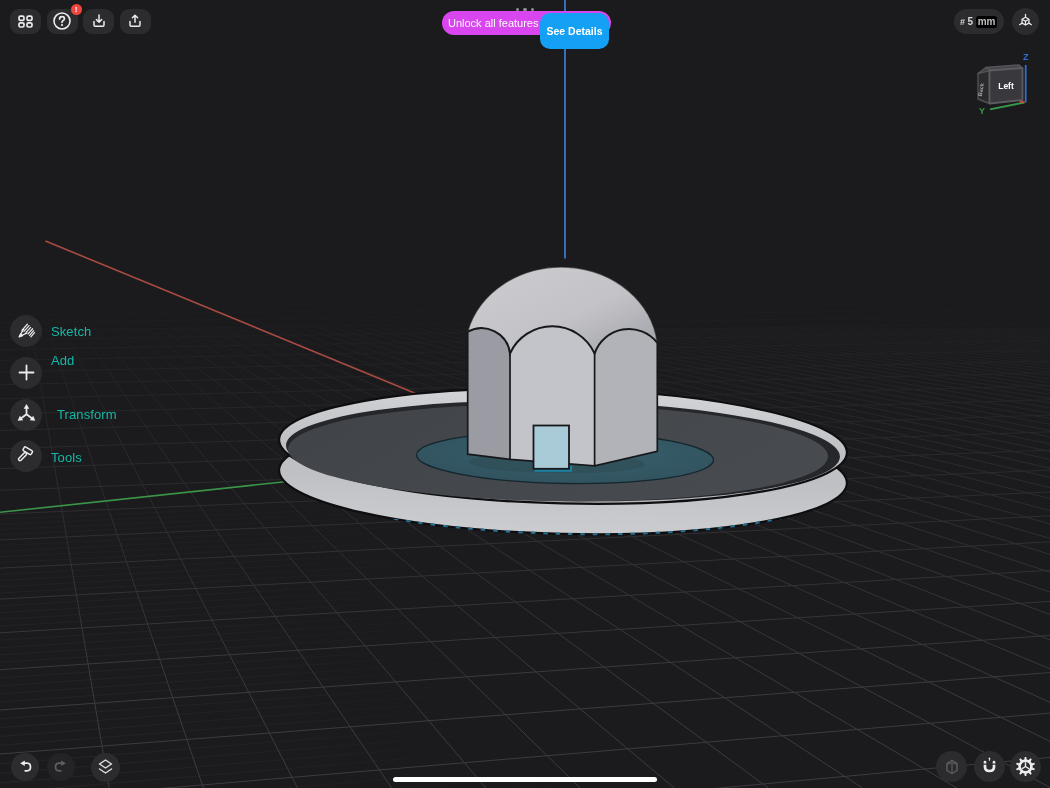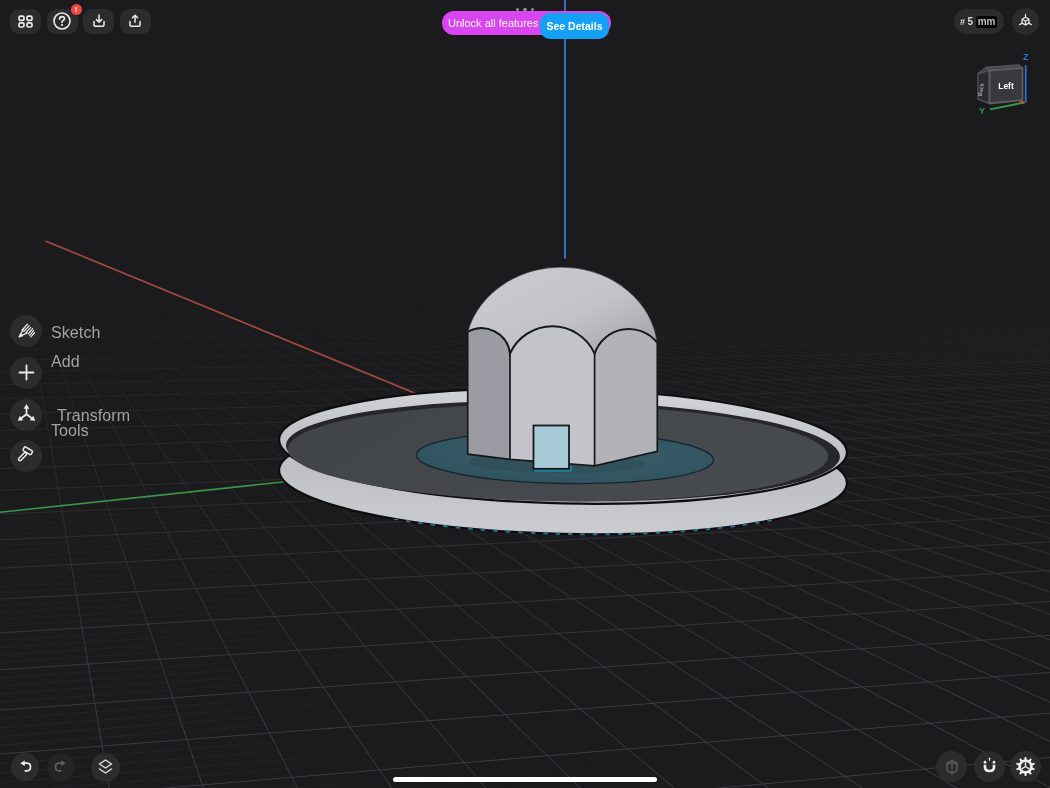--- a/index.html
+++ b/index.html
@@ -2,21 +2,21 @@
 <html><head><meta charset="utf-8"><style>
 *{margin:0;padding:0;box-sizing:border-box}
 html,body{width:1050px;height:788px;overflow:hidden;background:#1b1b1d;font-family:"Liberation Sans",sans-serif}
 #stage{position:relative;width:1050px;height:788px}
 #scene{position:absolute;left:0;top:0}
 .gmaj line{stroke:#44444a;stroke-width:1}
 .gmin line{stroke:#37373d;stroke-width:1}
 .btn{position:absolute;background:#2c2c2e;display:flex;align-items:center;justify-content:center}
 .rrect{width:31px;height:25px;border-radius:9px}
 .circ{border-radius:50%}
-.label{position:absolute;color:#a3a3a3;font-size:16px;letter-spacing:0.1px}
+.label{position:absolute;color:#14b8a6;font-size:13px;letter-spacing:0.1px}
 </style></head>
 <body>
 <div id="stage">
 <svg id="scene" width="1050" height="788" viewBox="0 0 1050 788">
 <rect width="1050" height="788" fill="#1b1b1d"></rect>
 
 <defs>
  <linearGradient id="gfade" x1="0" y1="234.0" x2="0" y2="700" gradientUnits="userSpaceOnUse">
    <stop offset="0" stop-color="#fff" stop-opacity="0"></stop>
    <stop offset="0.14" stop-color="#fff" stop-opacity="0.04"></stop>
@@ -409,21 +409,21 @@
       </svg>
 </div>
 
 <div style="position:absolute;left:516px;top:7.6px;width:18px;display:flex;justify-content:space-between">
  <i style="width:3.2px;height:3.2px;border-radius:50%;background:#929296"></i>
       <i style="width:3.2px;height:3.2px;border-radius:50%;background:#929296"></i>
       <i style="width:3.2px;height:3.2px;border-radius:50%;background:#929296"></i>
 </div>
 <div style="position:absolute;left:441.5px;top:10.8px;width:169.5px;height:24.7px;border-radius:12.5px;background:#d946ef;display:flex;align-items:center">
  <span style="color:#fafafa;font-size:11px;letter-spacing:0px;margin-left:6.5px">Unlock all features</span>
- <span style="position:absolute;right:2.5px;top:2.6px;height:26px;padding:0 6px;border-radius:10px;background:#14a0f4;color:#fff;font-size:10.5px;letter-spacing:0px;font-weight:bold;display:flex;align-items:center">See Details</span>
+ <span style="position:absolute;right:2.5px;top:2.6px;height:36px;padding:0 6px;border-radius:10px;background:#14a0f4;color:#fff;font-size:10.5px;letter-spacing:0px;font-weight:bold;display:flex;align-items:center">See Details</span>
 </div>
 
 <div class="btn" style="left:953.5px;top:9px;width:50.5px;height:25px;border-radius:12.5px;color:#d8d8dc;font-size:10px;font-weight:bold;gap:2.5px">
  <span style="font-size:9px">#</span>
       <span>5</span>
       <span style="background:#000000;border-radius:2.5px;padding:0.5px 2px;font-size:10px;color:#bfbfc3">mm</span>
 </div>
 <div class="btn circ" style="left:1011.5px;top:7.5px;width:27.5px;height:27.5px">
  <svg width="15" height="16" viewBox="0 0 17 18" fill="none" stroke="#ececee" stroke-width="1.4" stroke-linejoin="round">
   <path d="M8.5 4.8 L12.4 7 V11.4 L8.5 13.6 L4.6 11.4 V7 Z"></path>
@@ -471,21 +471,21 @@
   <path d="M19.4 16.9 L14.1 16.4 L17.4 12.1 Z" stroke="none"></path>
  </svg>
 </div>
 <div class="label" style="left:57px;top:407px">Transform</div>
 <div class="btn circ" style="left:10px;top:440.2px;width:32px;height:32px">
  <svg width="30" height="30" viewBox="0 0 30 30" fill="none" stroke="#ececee" stroke-width="1.5" stroke-linejoin="round">
   <rect x="12" y="7.55" width="9.5" height="4.4" rx="1.3" transform="rotate(31 16.75 9.75)"></rect>
   <rect x="6.45" y="14.15" width="10.2" height="2.9" rx="1.45" transform="rotate(135 11.55 15.6)"></rect>
  </svg>
 </div>
-<div class="label" style="left:51px;top:422px">Tools</div>
+<div class="label" style="left:51px;top:450px">Tools</div>
 
 <div class="btn circ" style="left:10.8px;top:752.8px;width:28.5px;height:28.5px">
  <svg width="17" height="15" viewBox="0 0 17 15">
         <path d="M7.5 3.2 H10 Q13.5 3.2 13.5 7 Q13.5 10.8 10 10.8 H8.2" fill="none" stroke="#ececee" stroke-width="1.7" stroke-linecap="round"></path>
  <path d="M7.8 0.5 L3.2 3.2 L7.8 5.9 Z" fill="#ececee"></path>
       </svg>
 </div>
 <div class="btn circ" style="left:46.5px;top:752.8px;width:28.5px;height:28.5px;background:#242426">
  <svg width="17" height="15" viewBox="0 0 17 15">
         <path d="M9.5 3.2 H7 Q3.5 3.2 3.5 7 Q3.5 10.8 7 10.8 H8.8" fill="none" stroke="#606064" stroke-width="1.7" stroke-linecap="round"></path>

